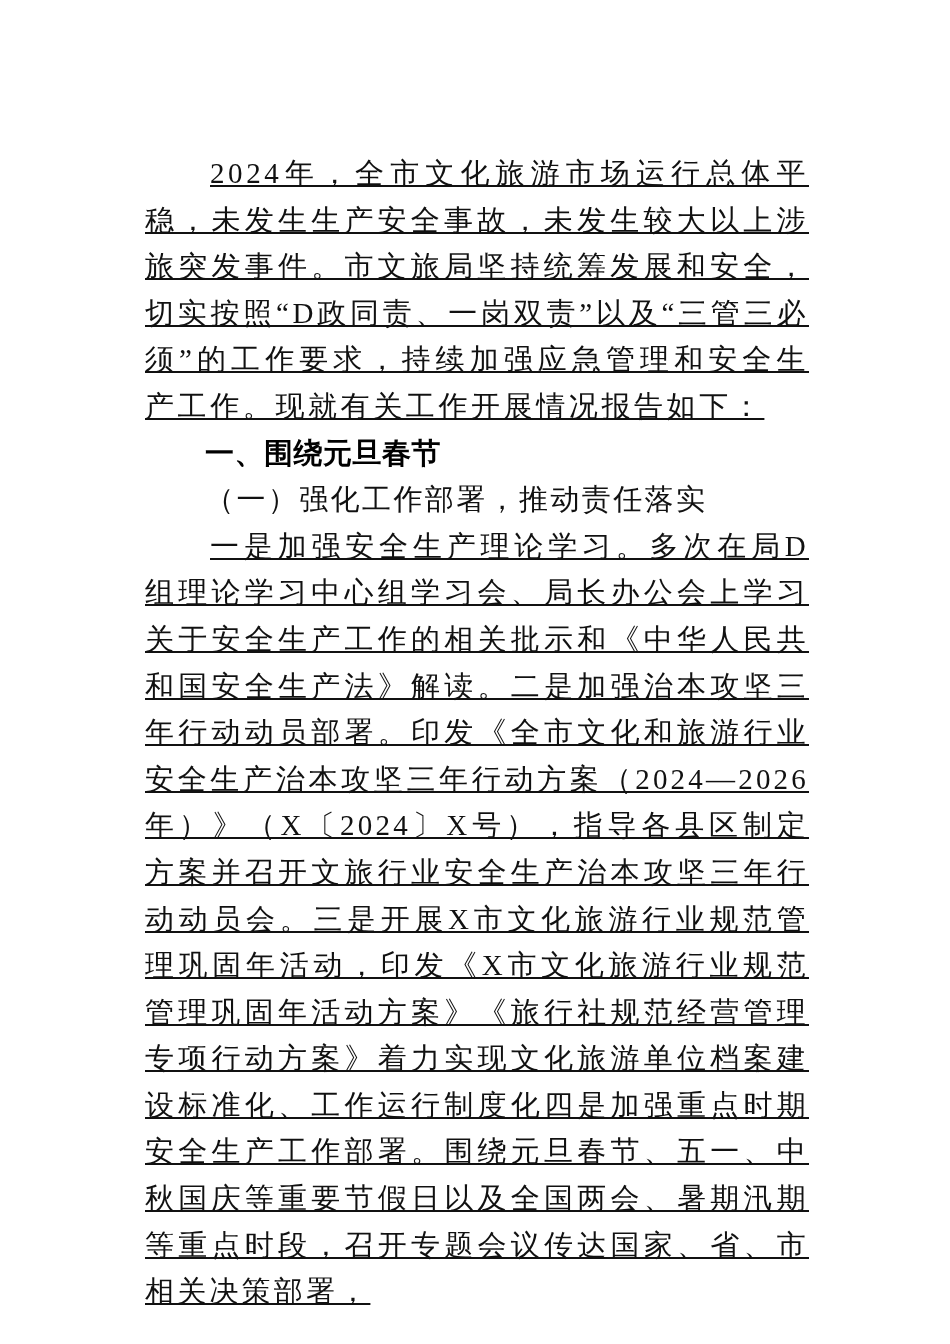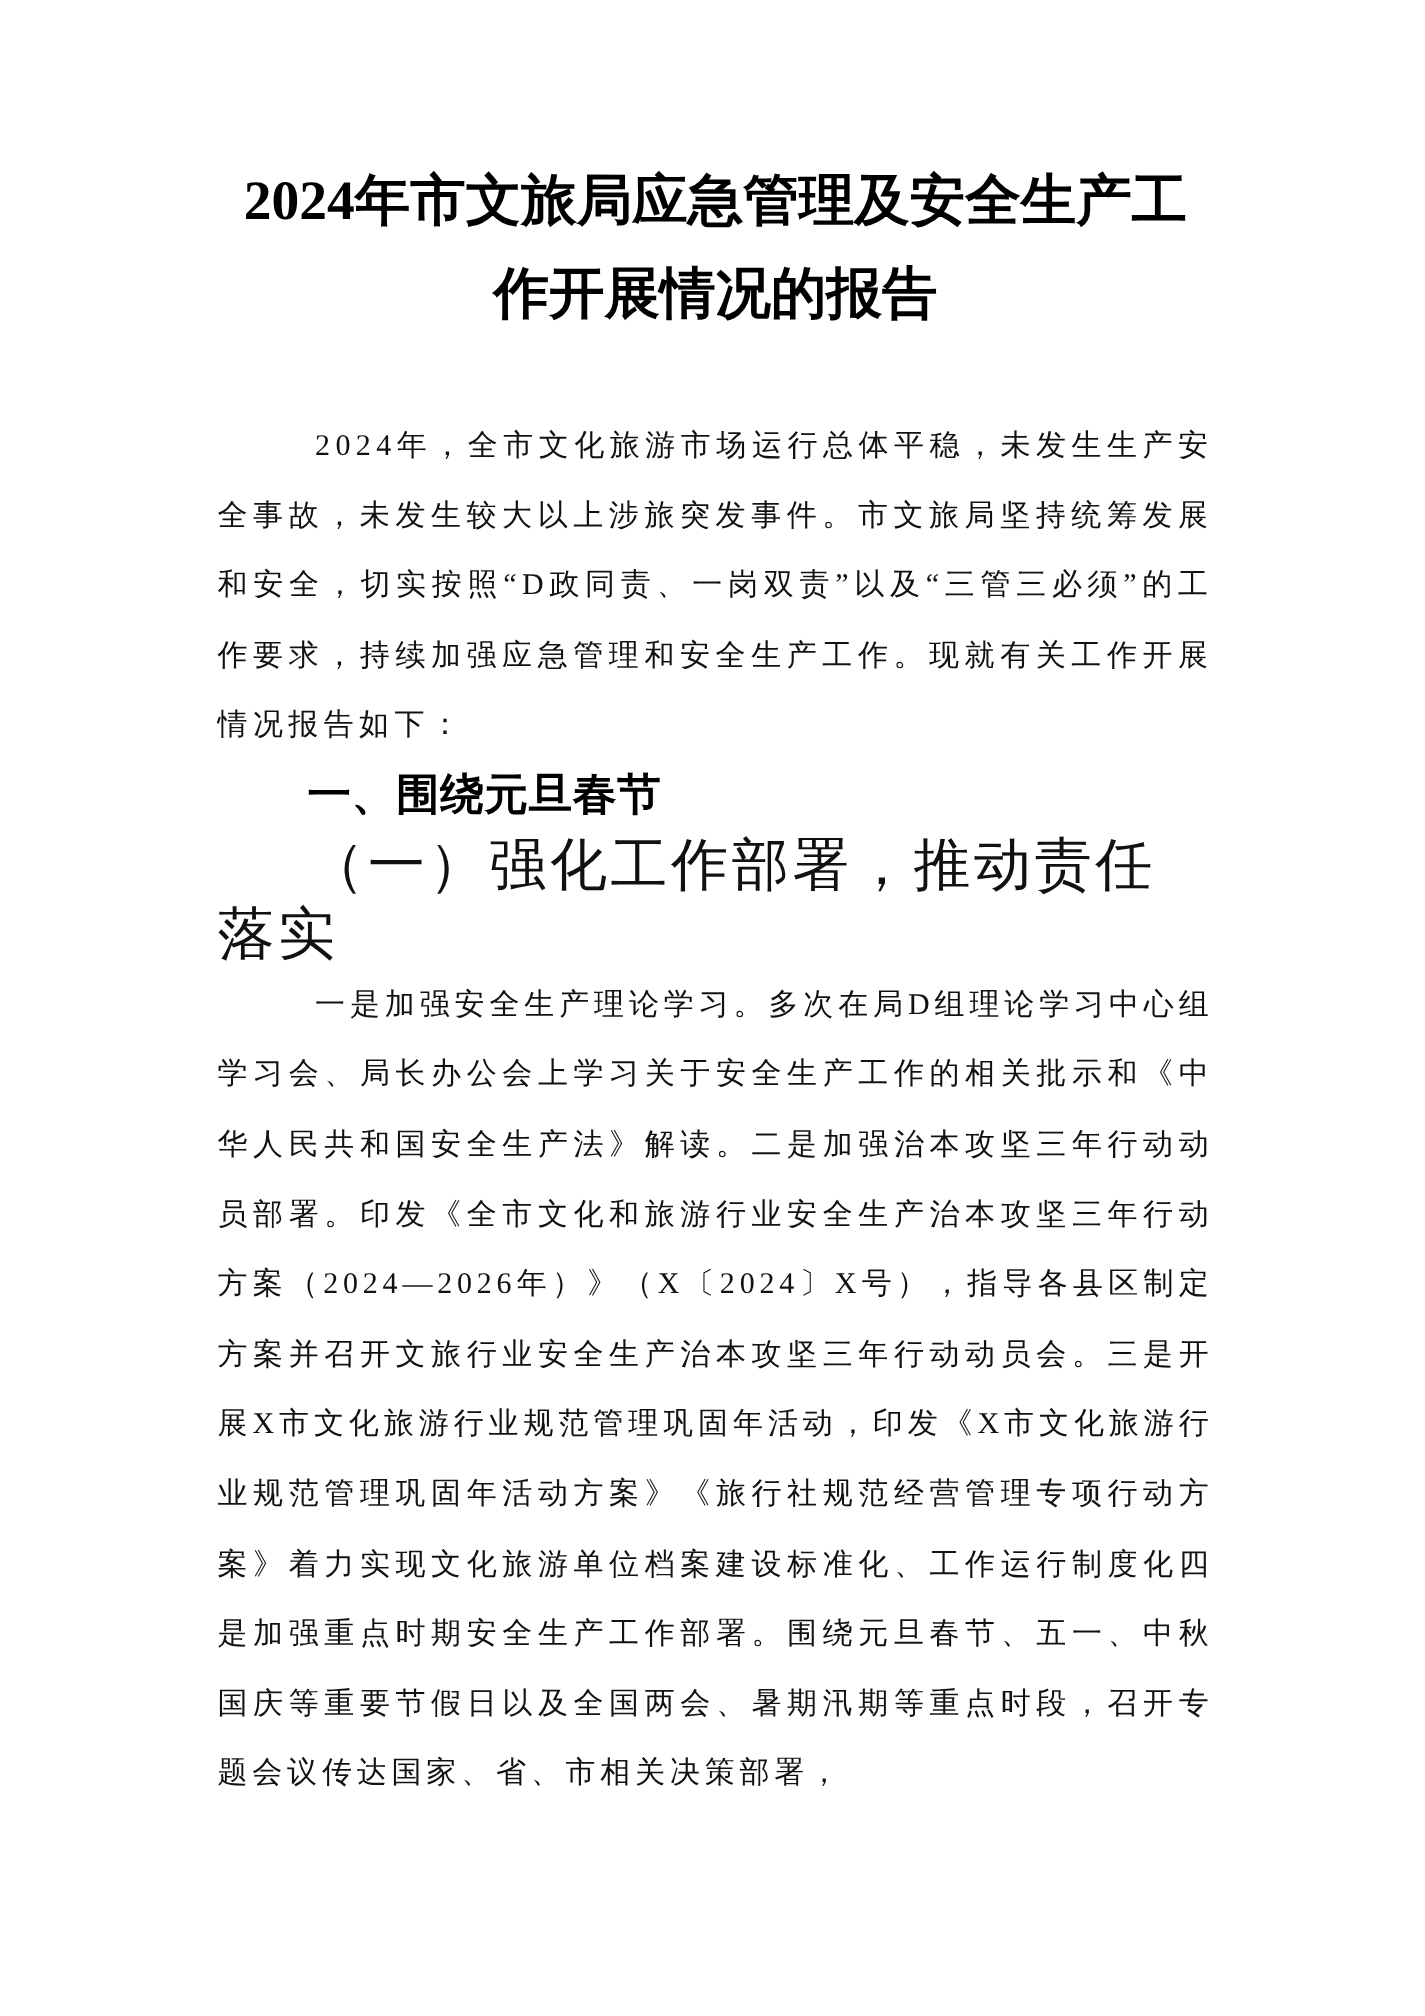--- a/index.html
+++ b/index.html
@@ -31,65 +31,65 @@
     text-align: center;
     color: #000000;
     letter-spacing: 0px;
     margin: 0 0 0 0;
     white-space: pre-wrap;
   }
 
   
   .para {
     font-family: "Liberation Serif", "DejaVu Serif", serif;
-    font-size: 20px;
+    font-size: 29px;
     line-height: 46.6px;
     color: #111111;
     text-align: justify;
     text-justify: inter-ideograph;
     letter-spacing: 3.6px;
     margin: 0;
     text-indent: 65px;
     word-break: break-all;
+    text-decoration: underline;
   }
   .para.tight { letter-spacing: 3.2px; }
 
   
   .heading-1 {
     font-family: "Liberation Sans", "DejaVu Sans", sans-serif;
     font-weight: 700;
     font-size: 29px;
     line-height: 46.6px;
     color: #000000;
     letter-spacing: 0.5px;
     margin: 0;
     text-indent: 60px;
   }
 
   
   .heading-2 {
     font-family: "Liberation Serif", "DejaVu Serif", serif;
-    font-size: 38px;
+    font-size: 29px;
     line-height: 46.6px;
     color: #111111;
     letter-spacing: 2.4px;
     margin: 0;
     text-indent: 60px;
   }
 
   .spacer-after-title { height: 46px; }
 </style>
 </head>
 <body>
 
 <div class="page">
 
   <div class="doc-body">
 
-    <h1 class="doc-title">2024年市文旅局应急管理及安全生产工作开展情况的报告</h1>
 
     <div class="spacer-after-title"></div>
 
     <p class="para">2024年，全市文化旅游市场运行总体平稳，未发生生产安全事故，未发生较大以上涉旅突发事件。市文旅局坚持统筹发展和安全，切实按照“D政同责、一岗双责”以及“三管三必须”的工作要求，持续加强应急管理和安全生产工作。现就有关工作开展情况报告如下：</p>
 
     <p class="heading-1">一、围绕元旦春节</p>
 
     <p class="heading-2">（一）强化工作部署，推动责任落实</p>
 
     <p class="para tight">一是加强安全生产理论学习。多次在局D组理论学习中心组学习会、局长办公会上学习关于安全生产工作的相关批示和《中华人民共和国安全生产法》解读。二是加强治本攻坚三年行动动员部署。印发《全市文化和旅游行业安全生产治本攻坚三年行动方案（2024—2026年）》（X〔2024〕X号），指导各县区制定方案并召开文旅行业安全生产治本攻坚三年行动动员会。三是开展X市文化旅游行业规范管理巩固年活动，印发《X市文化旅游行业规范管理巩固年活动方案》《旅行社规范经营管理专项行动方案》着力实现文化旅游单位档案建设标准化、工作运行制度化四是加强重点时期安全生产工作部署。围绕元旦春节、五一、中秋国庆等重要节假日以及全国两会、暑期汛期等重点时段，召开专题会议传达国家、省、市相关决策部署，</p>

